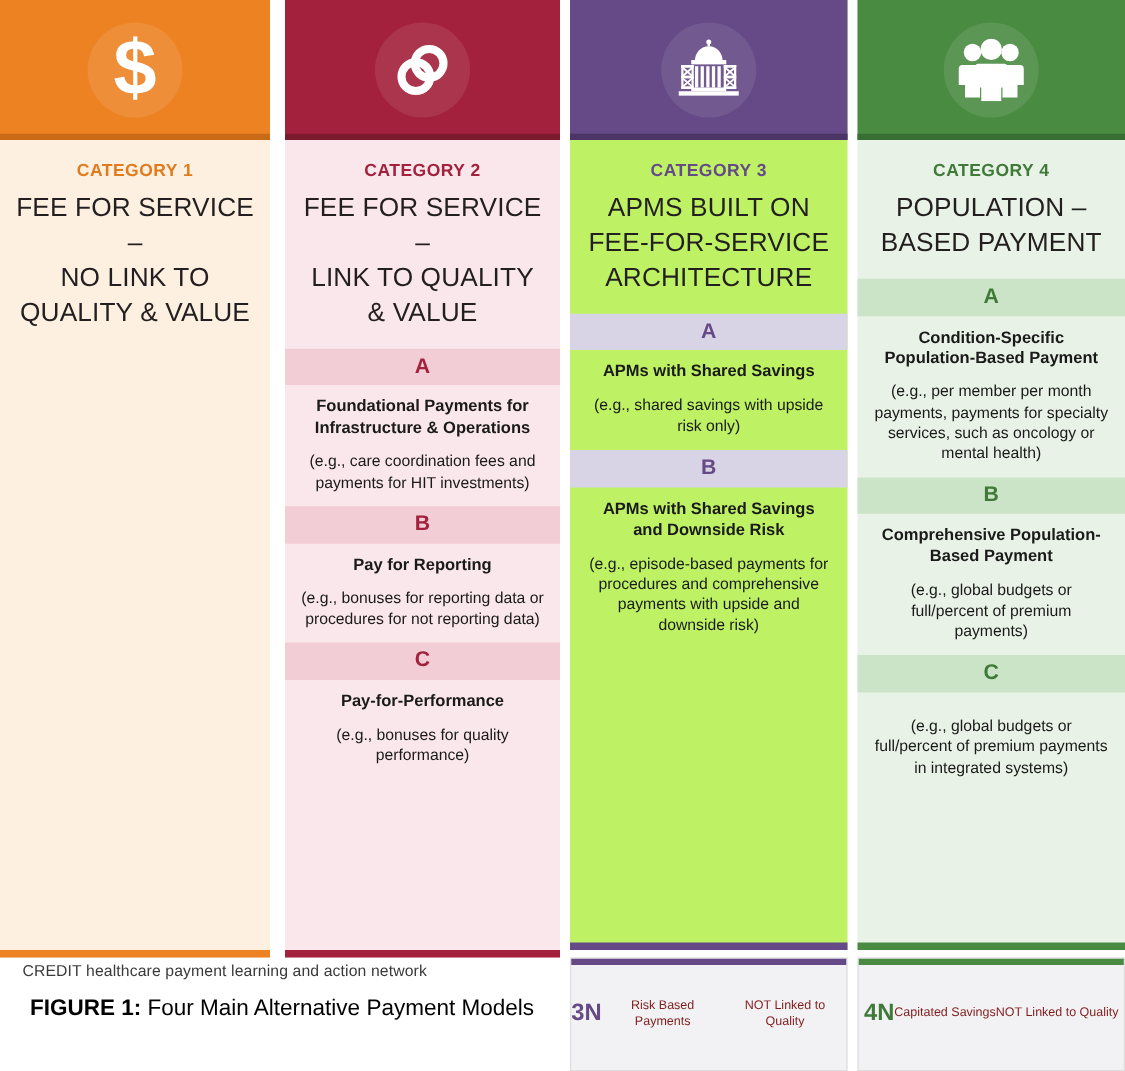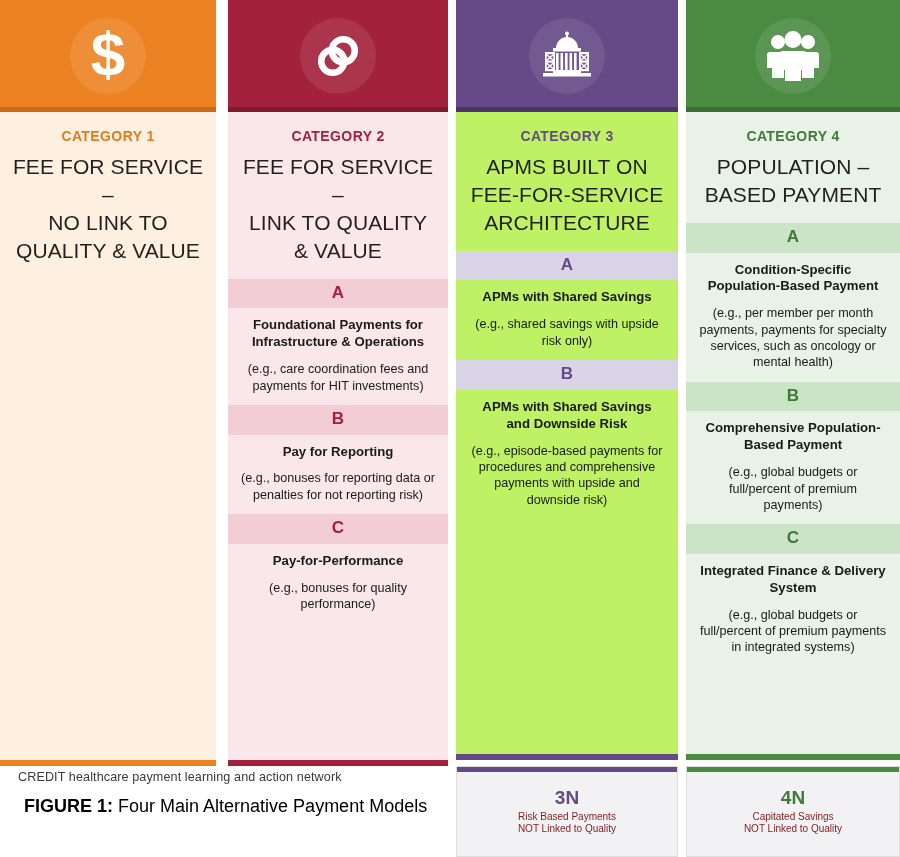--- a/index.html
+++ b/index.html
@@ -24,21 +24,21 @@
 
   .letter-band{text-align:center;font-size:17px;font-weight:bold;padding:5px 0 6px 0;line-height:1.1;}
   .sec{padding:9px 13px 11px 13px;text-align:center;}
   .sec-title{font-size:13.2px;font-weight:bold;color:#1a1a1a;line-height:1.28;}
   .sec-eg{font-size:12.6px;color:#1a1a1a;line-height:1.3;margin-top:10px;}
 
   .col-fill{flex:1 1 auto;}
   .col-bottombar{height:6px;flex:0 0 6px;}
 
   .nbox{position:absolute;background:#f2f2f4;border:1px solid #dededf;box-sizing:border-box;
-        display:flex;flex-direction:column;align-items:center;justify-content:center;text-align:center;}
+        display:flex;flex-direction:row;align-items:center;justify-content:center;text-align:center;}
   .nbox .topbar{position:absolute;left:0;right:0;top:0;height:5px;}
   .n-code{font-size:19px;font-weight:bold;line-height:1.2;margin-bottom:1px;}
   .n-line{font-size:10px;color:#7f1d1d;line-height:1.28;}
 
   .credit{position:absolute;left:18px;top:770px;font-size:12.6px;color:#3a3a3a;
           font-family:"Liberation Sans", sans-serif;letter-spacing:.1px;}
   .figcap{position:absolute;left:24px;top:796px;font-size:18px;color:#000000;}
   .figcap b{font-weight:bold;}
 </style>
 </head>
@@ -86,21 +86,21 @@
 
     <div class="letter-band" style="background:#f3cdd6;color:#a3213c;">A</div>
     <div class="sec">
       <div class="sec-title">Foundational Payments for Infrastructure &amp; Operations</div>
       <div class="sec-eg">(e.g., care coordination fees and payments for HIT investments)</div>
     </div>
 
     <div class="letter-band" style="background:#f3cdd6;color:#a3213c;">B</div>
     <div class="sec">
       <div class="sec-title">Pay for Reporting</div>
-      <div class="sec-eg">(e.g., bonuses for reporting data or penalties for not reporting risk)</div>
+      <div class="sec-eg">(e.g., bonuses for reporting data or procedures for not reporting data)</div>
     </div>
 
     <div class="letter-band" style="background:#f3cdd6;color:#a3213c;">C</div>
     <div class="sec">
       <div class="sec-title">Pay-for-Performance</div>
       <div class="sec-eg">(e.g., bonuses for quality performance)</div>
     </div>
 
     <div class="col-fill"></div>
     <div class="col-bottombar" style="background:#a3213c;"></div>
@@ -203,21 +203,20 @@
     </div>
 
     <div class="letter-band" style="background:#cbe3c6;color:#3f7a38;">B</div>
     <div class="sec">
       <div class="sec-title">Comprehensive Population-Based Payment</div>
       <div class="sec-eg">(e.g., global budgets or full/percent of premium payments)</div>
     </div>
 
     <div class="letter-band" style="background:#cbe3c6;color:#3f7a38;">C</div>
     <div class="sec">
-      <div class="sec-title">Integrated Finance &amp; Delivery System</div>
       <div class="sec-eg">(e.g., global budgets or full/percent of premium payments in integrated systems)</div>
     </div>
 
     <div class="col-fill"></div>
     <div class="col-bottombar" style="background:#4a8b42;"></div>
   </div>
 
   <div class="nbox" style="left:456px;top:766px;width:222px;height:91px;">
     <div class="topbar" style="background:#654a87;"></div>
     <div class="n-code" style="color:#654a87;">3N</div>

